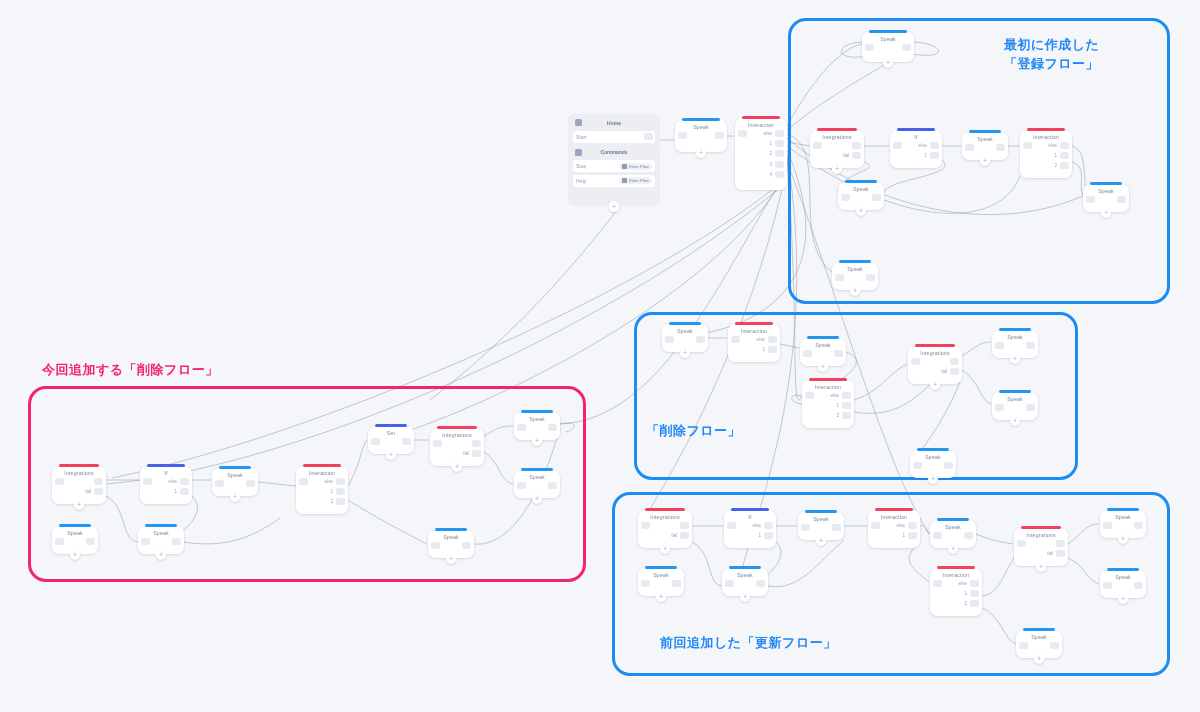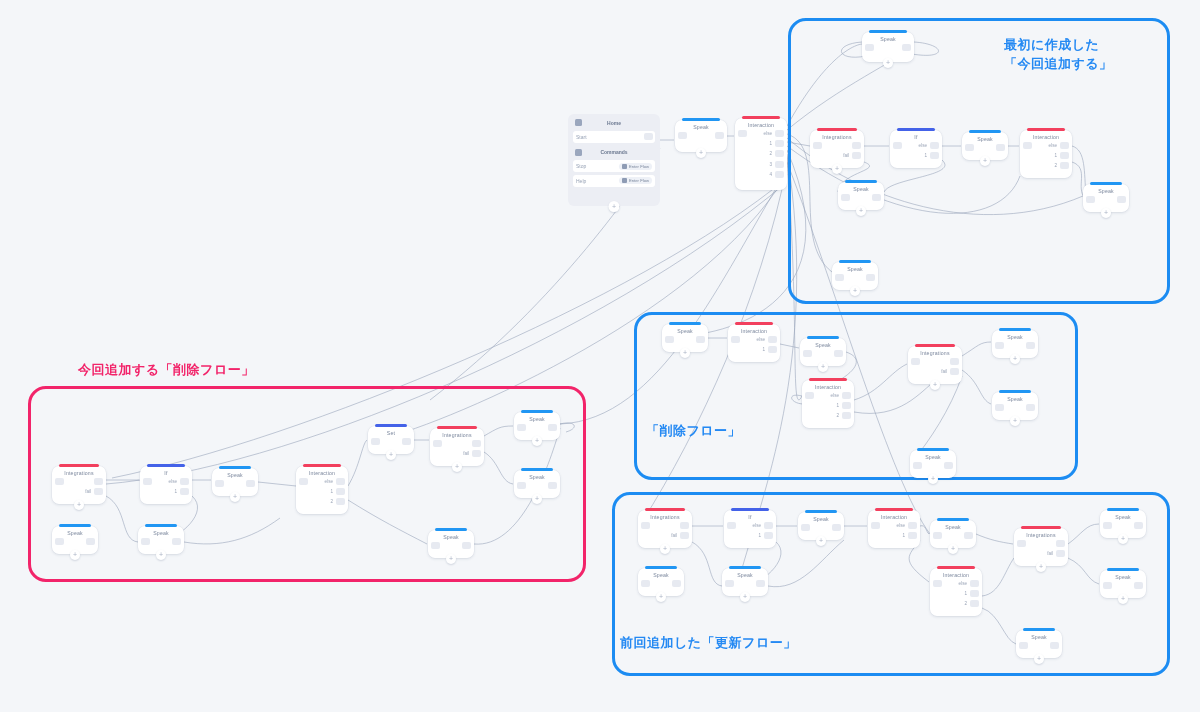--- a/index.html
+++ b/index.html
@@ -13,21 +13,21 @@
   #canvas{position:absolute;inset:0;}
   #wires{position:absolute;left:0;top:0;width:1200px;height:712px;pointer-events:none;}
 
   
   .group{position:absolute;border-radius:18px;box-sizing:border-box;}
   .group.blue{border:3px solid #1c8cf2;}
   .group.pink{border:3px solid #f2246a;}
 
   .group-label{position:absolute;font-weight:bold;font-size:13px;line-height:1.45;letter-spacing:.5px;white-space:pre;}
   .group-label.blue{color:#2489f3;}
-  .group-label.pink{color:#f2246a;margin-left:36px;}
+  .group-label.pink{color:#f2246a;}
 
   
   .node{
     position:absolute;
     background:#ffffff;
     border-radius:7px;
     box-shadow:0 1px 3px rgba(40,60,100,.13), 0 0 0 .5px rgba(40,60,100,.05);
     box-sizing:border-box;
     overflow:visible;
   }
@@ -151,27 +151,27 @@
       <path d="M976,534 C990,540 1000,542 1013,544" fill="none" stroke="#9aa6bb" stroke-width="0.85" opacity="0.72"></path>
       <path d="M920,540 C908,556 900,560 929,582" fill="none" stroke="#9aa6bb" stroke-width="0.85" opacity="0.72"></path>
       <path d="M982,596 C1000,594 1004,572 1014,558" fill="none" stroke="#9aa6bb" stroke-width="0.85" opacity="0.72"></path>
       <path d="M982,608 C1000,614 1004,640 1016,644" fill="none" stroke="#9aa6bb" stroke-width="0.85" opacity="0.72"></path>
       <path d="M1068,544 C1082,534 1086,524 1099,524" fill="none" stroke="#9aa6bb" stroke-width="0.85" opacity="0.72"></path>
       <path d="M1068,558 C1086,566 1086,580 1099,584" fill="none" stroke="#9aa6bb" stroke-width="0.85" opacity="0.72"></path>
     </svg>
 
   <div id="groups">
       <div class="group blue" style="left: 788px; top: 18px; width: 382px; height: 286px;"></div>
-      <div class="group-label blue" style="left: 1004px; top: 36px;"><div>最初に作成した</div><div>「今回追加する」</div></div>
+      <div class="group-label blue" style="left: 1004px; top: 36px;"><div>最初に作成した</div><div>「登録フロー」</div></div>
       <div class="group pink" style="left: 28px; top: 386px; width: 558px; height: 196px;"></div>
       <div class="group-label pink" style="left: 42px; top: 361px;"><div>今回追加する「削除フロー」</div></div>
       <div class="group blue" style="left: 634px; top: 312px; width: 444px; height: 168px;"></div>
       <div class="group-label blue" style="left: 646px; top: 422px;"><div>「削除フロー」</div></div>
       <div class="group blue" style="left: 612px; top: 492px; width: 558px; height: 184px;"></div>
-      <div class="group-label blue" style="left: 620px; top: 634px;"><div>前回追加した「更新フロー」</div></div>
+      <div class="group-label blue" style="left: 660px; top: 634px;"><div>前回追加した「更新フロー」</div></div>
     </div>
 
   <div id="nodes">
       <div class="node" style="left: 675px; top: 120px; width: 52px; height: 32px;">
         <div class="bar blue"></div>
         <div class="title">Speak</div>
         <div class="port in"></div>
         <div class="ports">
           <div class="portrow">
             <span class="port"></span>

